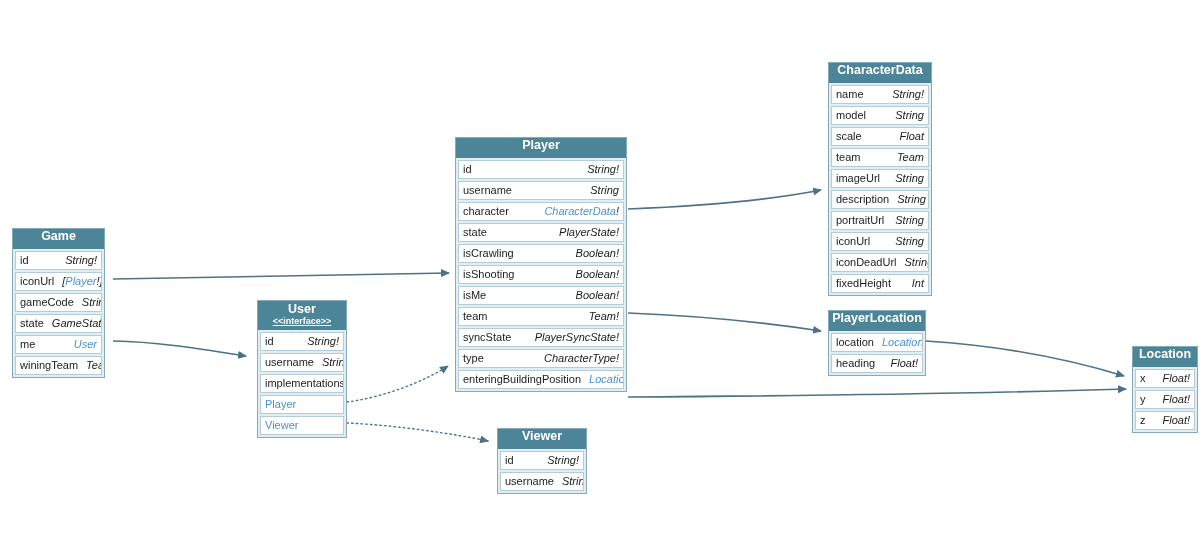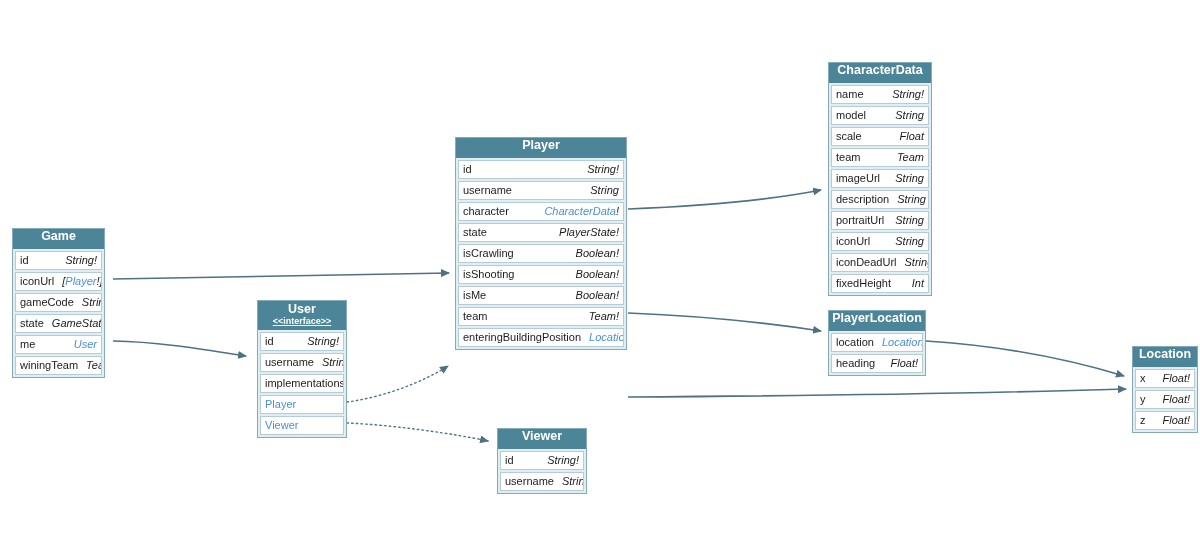--- a/index.html
+++ b/index.html
@@ -123,20 +123,28 @@
         </div>
         <div class="trow">
           <span class="fname">isMe</span>
           <span class="ftype"><span>Boolean!</span></span>
         </div>
         <div class="trow">
           <span class="fname">team</span>
           <span class="ftype"><span>Team!</span></span>
         </div>
         <div class="trow">
+          <span class="fname">syncState</span>
+          <span class="ftype"><span>PlayerSyncState!</span></span>
+        </div>
+        <div class="trow">
+          <span class="fname">type</span>
+          <span class="ftype"><span>CharacterType!</span></span>
+        </div>
+        <div class="trow">
           <span class="fname">enteringBuildingPosition</span>
           <span class="ftype"><span class="link" style="color: rgb(74, 144, 210);">Location</span></span>
         </div>
       </div>
       <div class="gtable" style="left: 497px; top: 428px; width: 90px;">
         <div class="thead" style="background: rgb(77, 133, 152); color: rgb(255, 255, 255);">
           <div class="ttitle">Viewer</div>
         </div>
         <div class="trow">
           <span class="fname">id</span>

